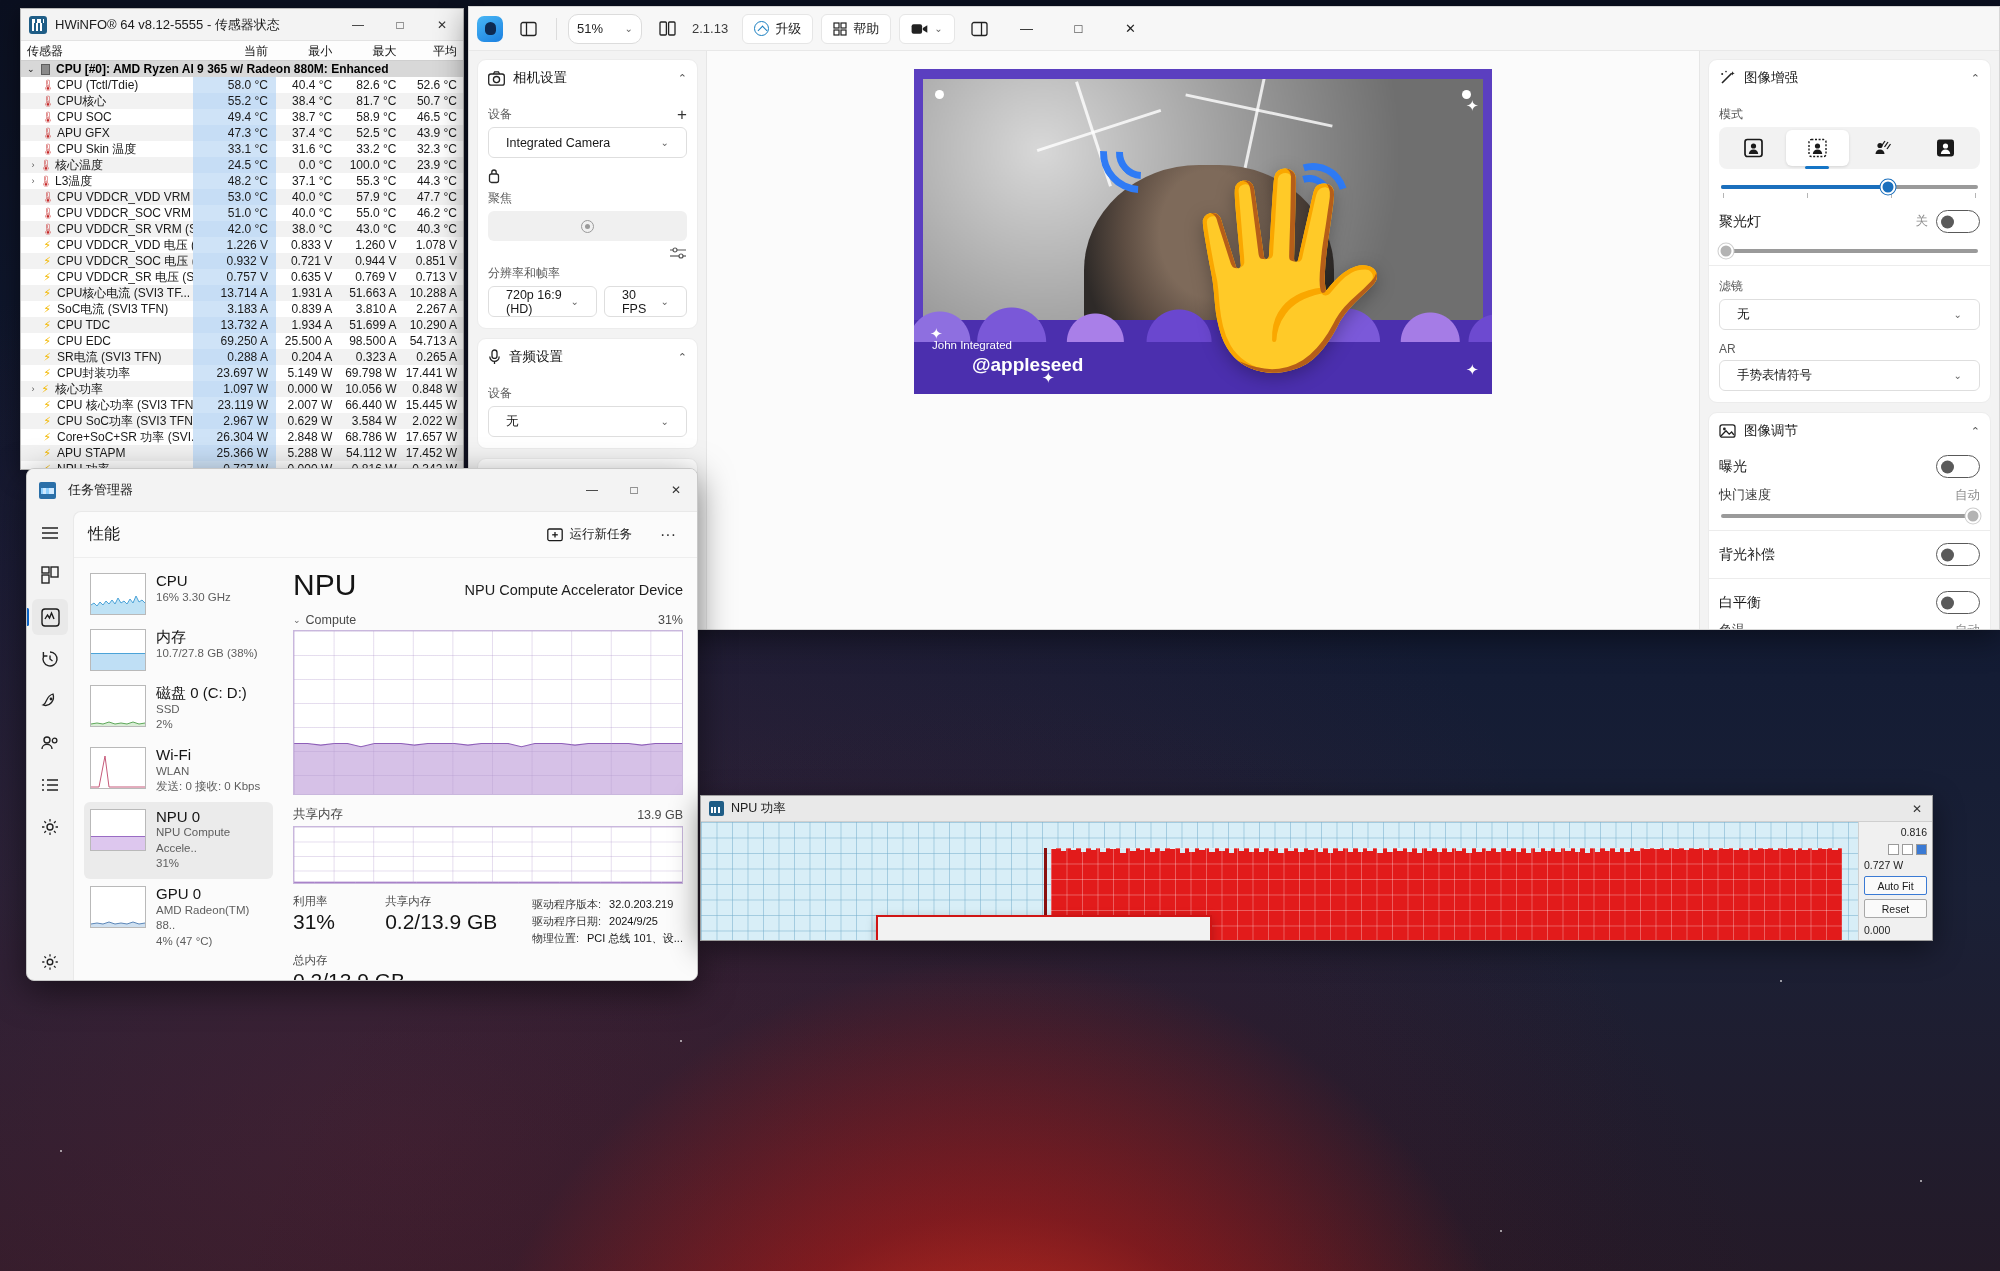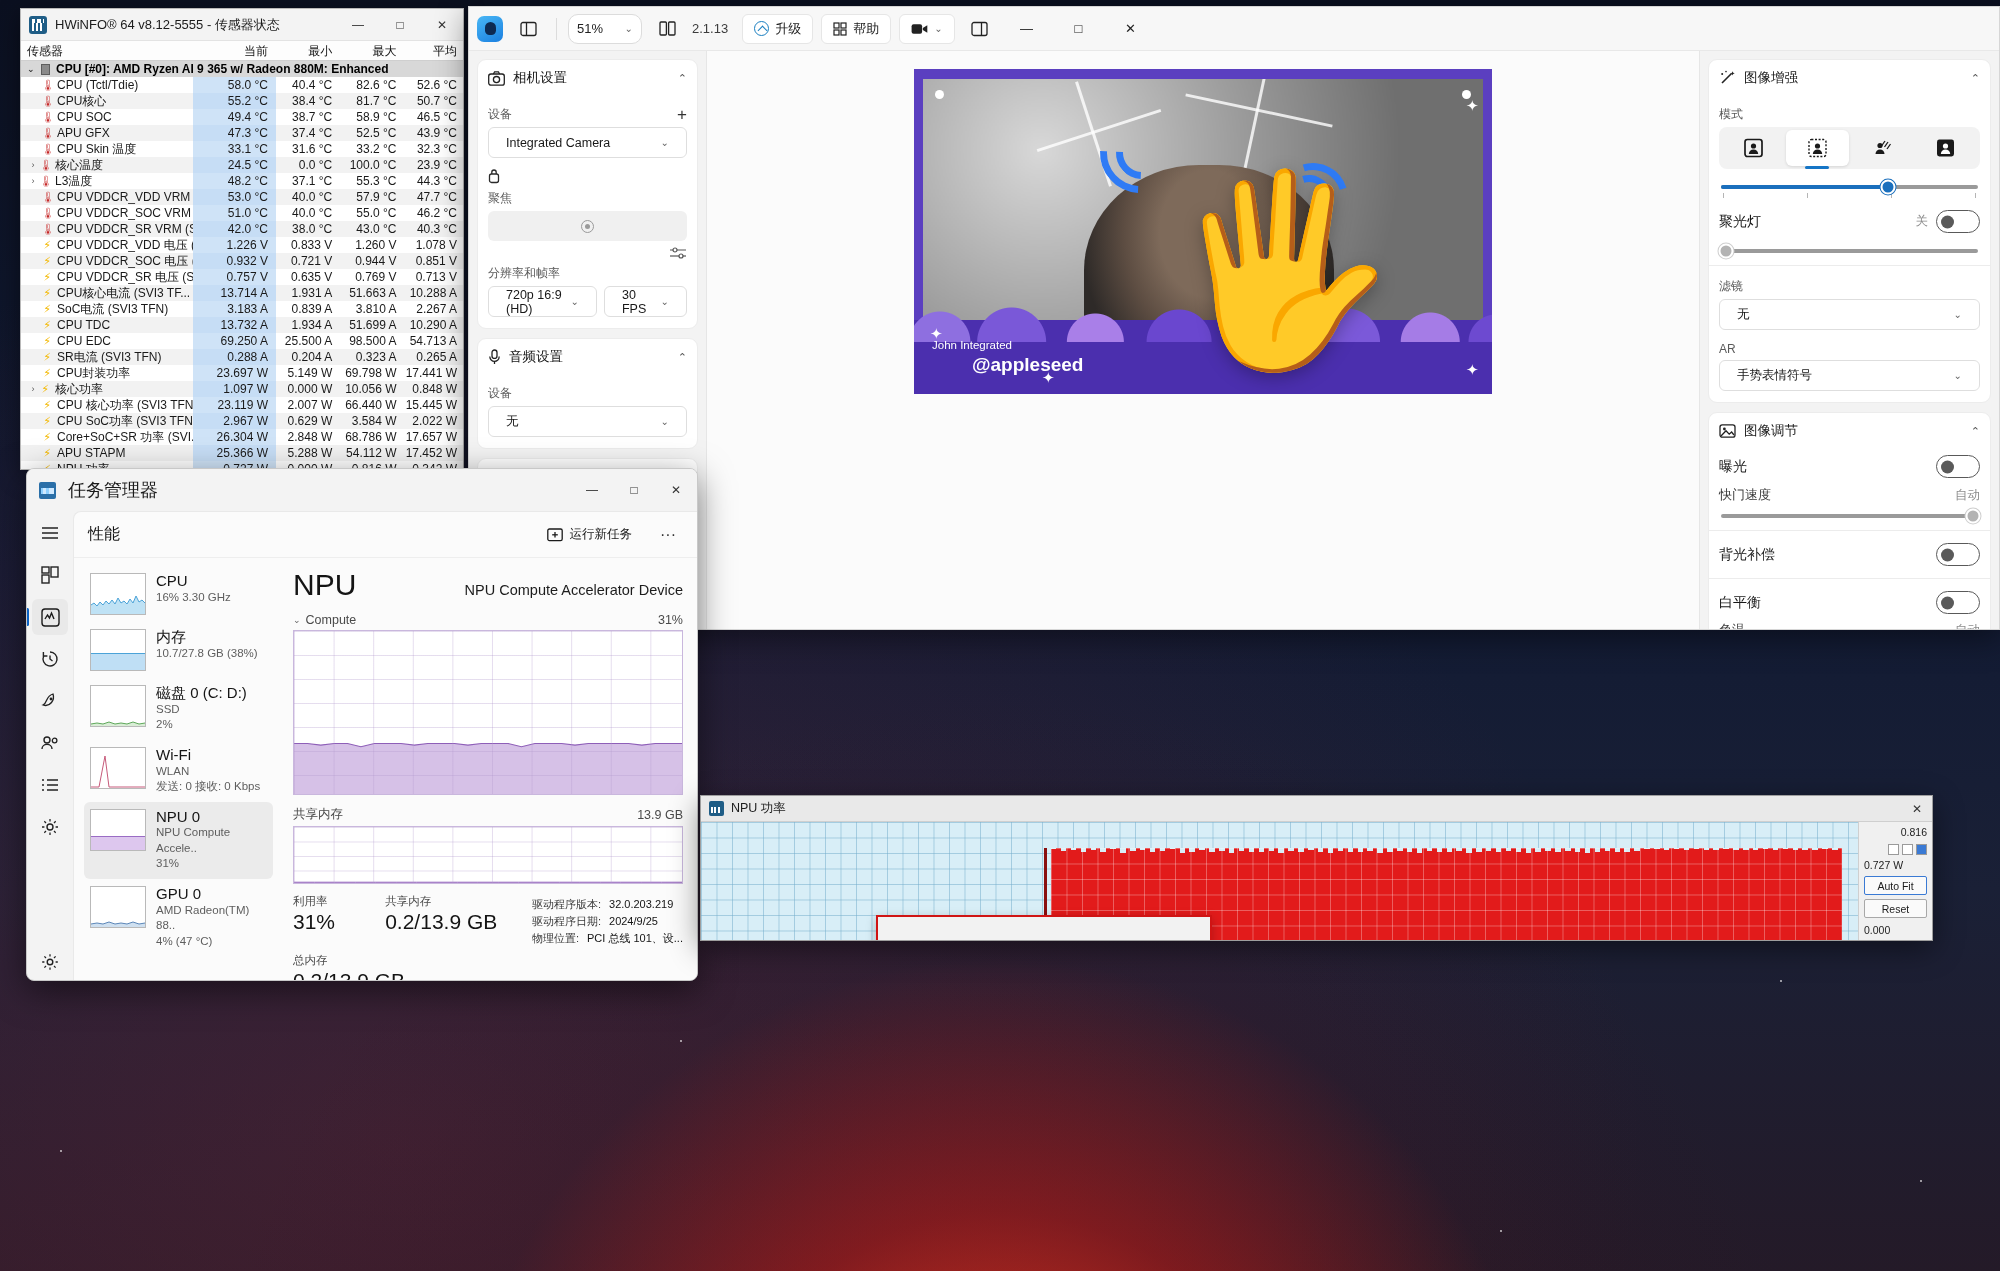--- a/index.html
+++ b/index.html
@@ -293,21 +293,21 @@
   #taskmgr .tm-title {
     height: 42px; display: flex; align-items: center; background: #f3f3f3; padding-left: 12px;
   }
   #taskmgr .tm-ico {
     width: 17px; height: 17px; background: #2a6fa8; border-radius: 2px; position: relative; margin-right: 12px;
   }
   #taskmgr .tm-ico::after {
     content: ""; position: absolute; left: 2px; right: 2px; top: 6px; height: 6px;
     background: linear-gradient(90deg,#8fd0ff 0 2px,#cfe9ff 2px 5px,#8fd0ff 5px 8px,#cfe9ff 8px 13px);
   }
-  #taskmgr .tm-title .t { font-size: 18px; color: #1a1a1a; }
+  #taskmgr .tm-title .t { font-size: 13px; color: #1a1a1a; }
   #taskmgr .tm-winbtns { margin-left: auto; display: flex; height: 42px; }
   #taskmgr .tm-winbtns span {
     width: 42px; display: flex; align-items: center; justify-content: center; font-size: 12px; color: #333;
   }
 
   #taskmgr .tm-body { flex: 1; display: flex; min-height: 0; }
   #taskmgr .tm-rail {
     width: 46px; display: flex; flex-direction: column; align-items: center;
     padding-top: 4px; gap: 6px;
   }

